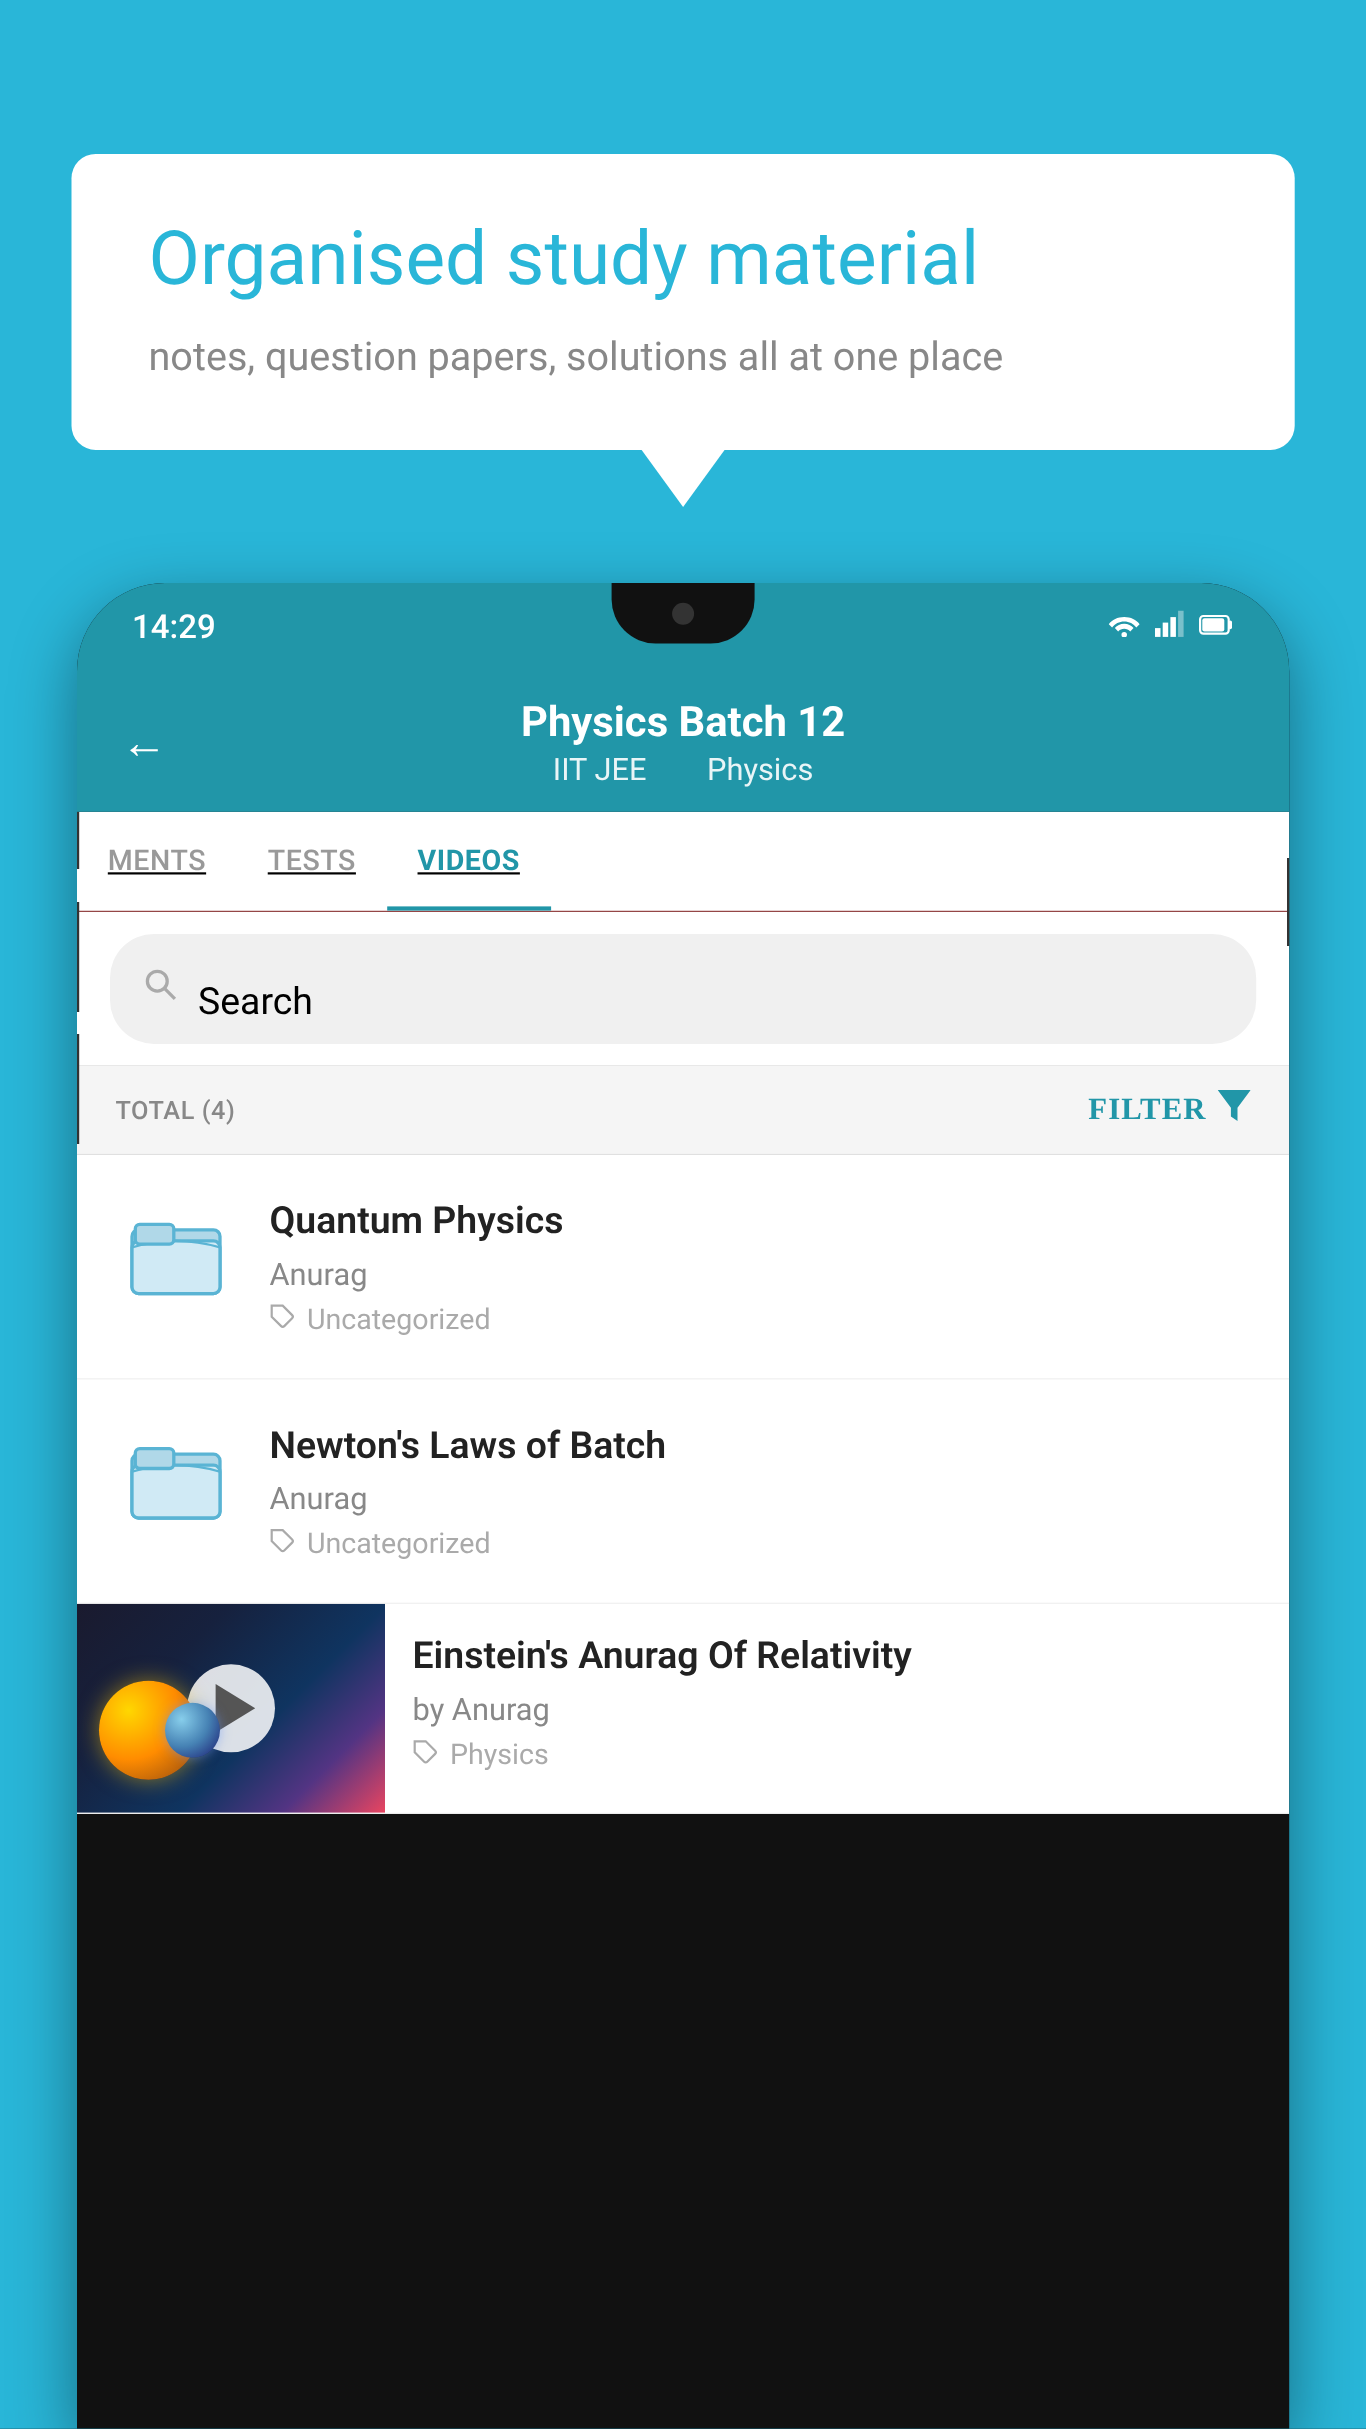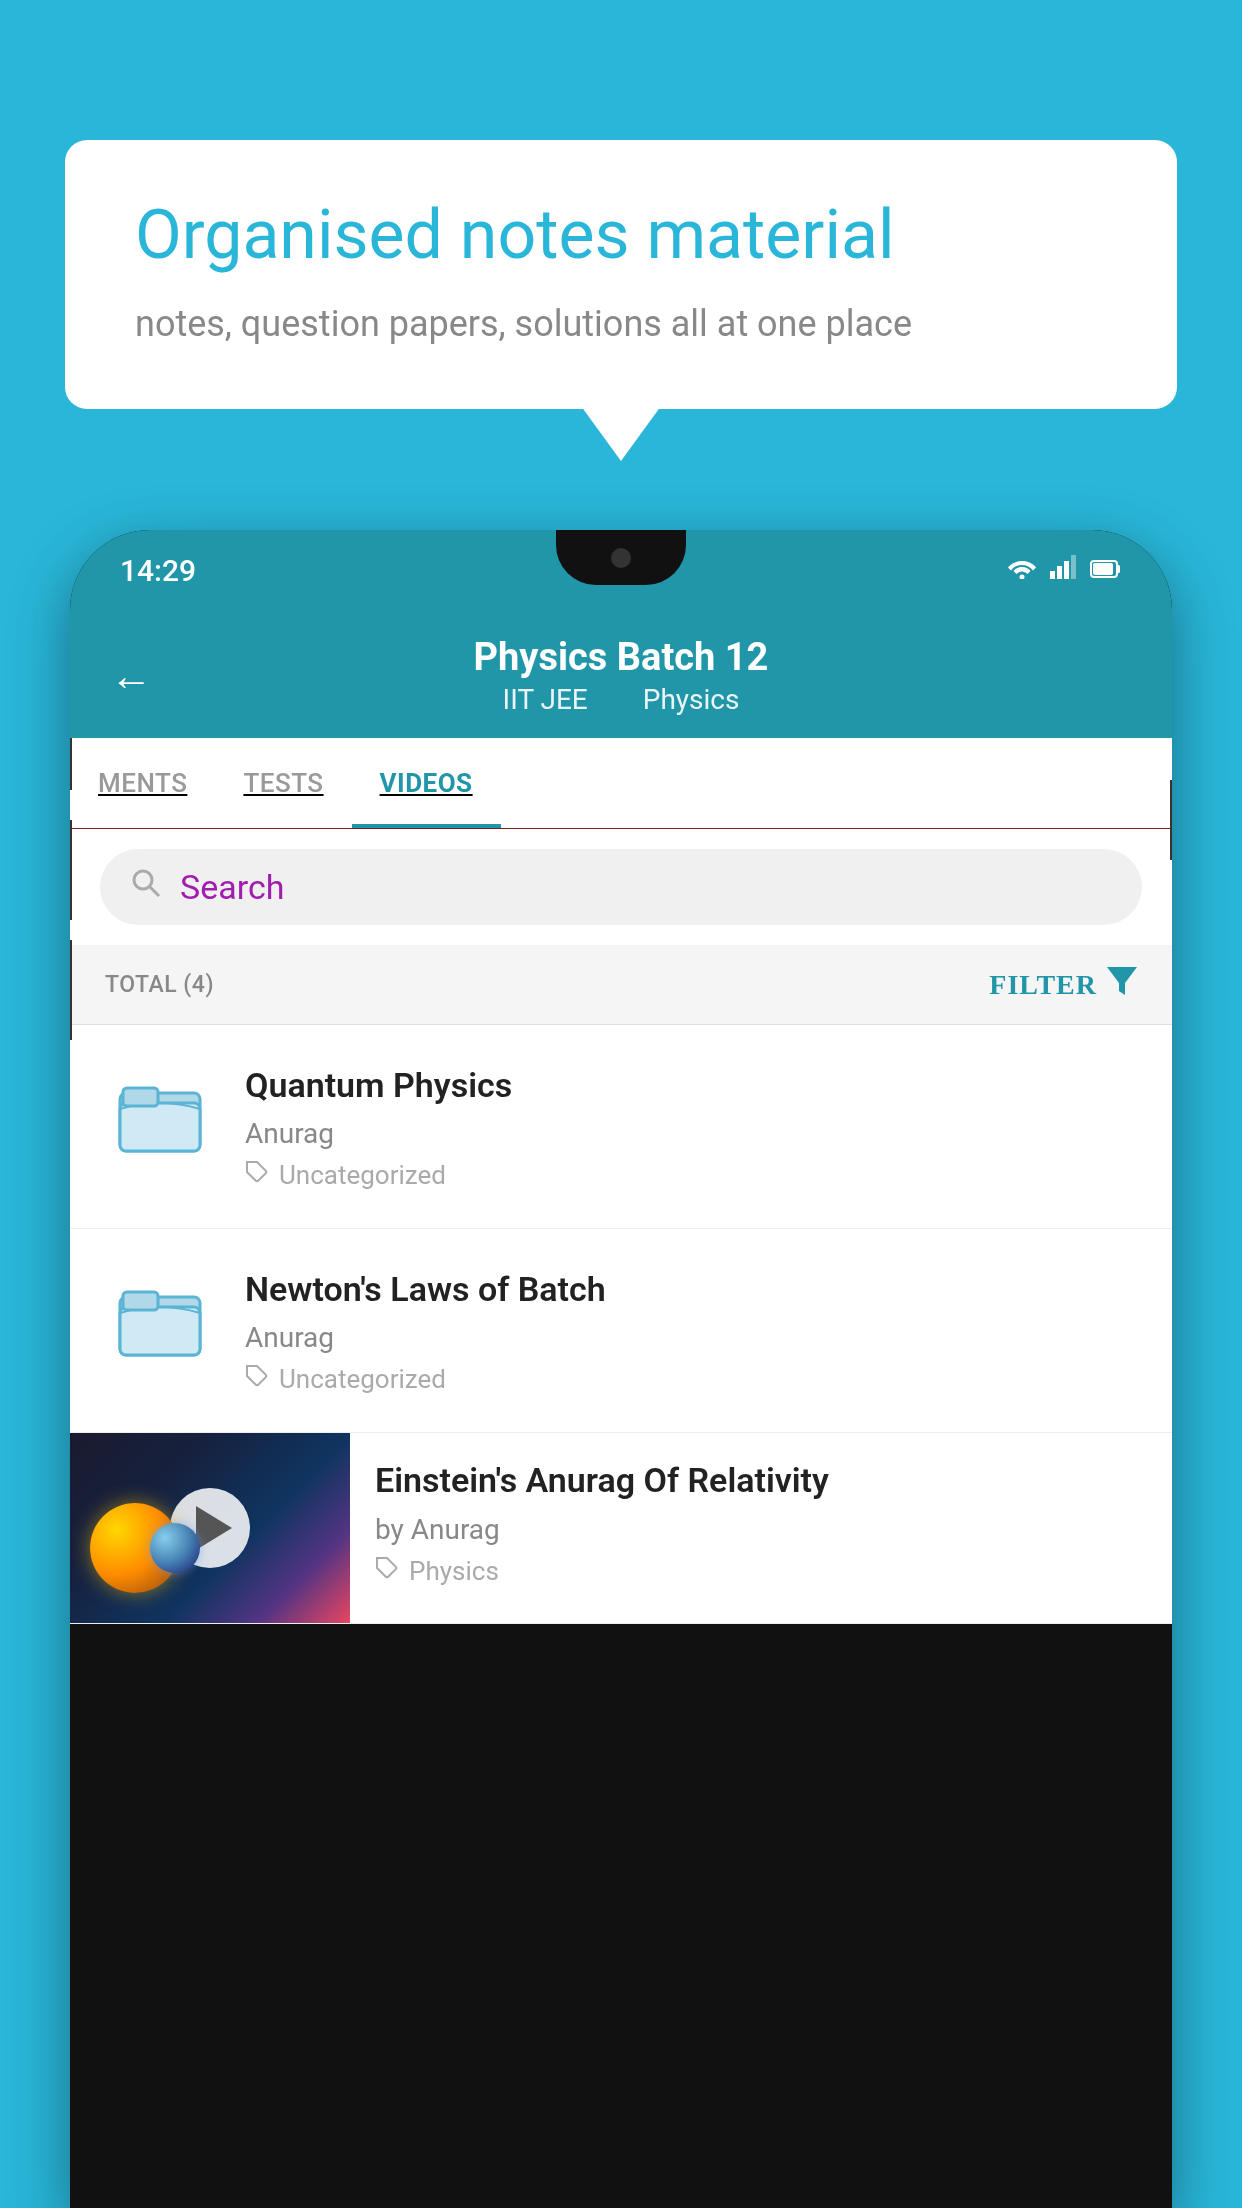--- a/index.html
+++ b/index.html
@@ -205,22 +205,23 @@
       padding: 18px 30px;
       gap: 18px;
     }
 
     .search-icon-svg {
       color: #aaa;
       font-size: 34px;
     }
 
     .search-placeholder {
-      color: #a21caf;
+      color: #000000;
       font-size: 34px;
+      margin-top: 24px;
     }
 
     
     .filter-bar {
       background: #f5f5f5;
       display: flex;
       align-items: center;
       justify-content: space-between;
       padding: 22px 35px;
       border-bottom: 1px solid #e0e0e0;
@@ -438,21 +439,21 @@
       height: 100px;
       background: #333;
       border-radius: 4px 0 0 4px;
     }
   </style>
 </head>
 <body>
 
 <div class="speech-bubble-container">
   <div class="speech-bubble">
-    <div class="bubble-title">Organised notes material</div>
+    <div class="bubble-title">Organised study material</div>
     <div class="bubble-subtitle">notes, question papers, solutions all at one place</div>
   </div>
 </div>
 
 <div class="phone-frame">
 
   <div class="phone-side-btn-right"></div>
   <div class="phone-side-btn-left1"></div>
   <div class="phone-side-btn-left2"></div>
   <div class="phone-side-btn-left3"></div>

